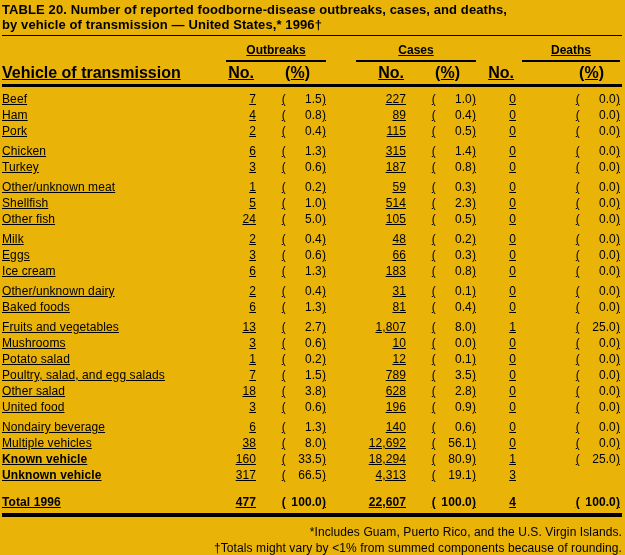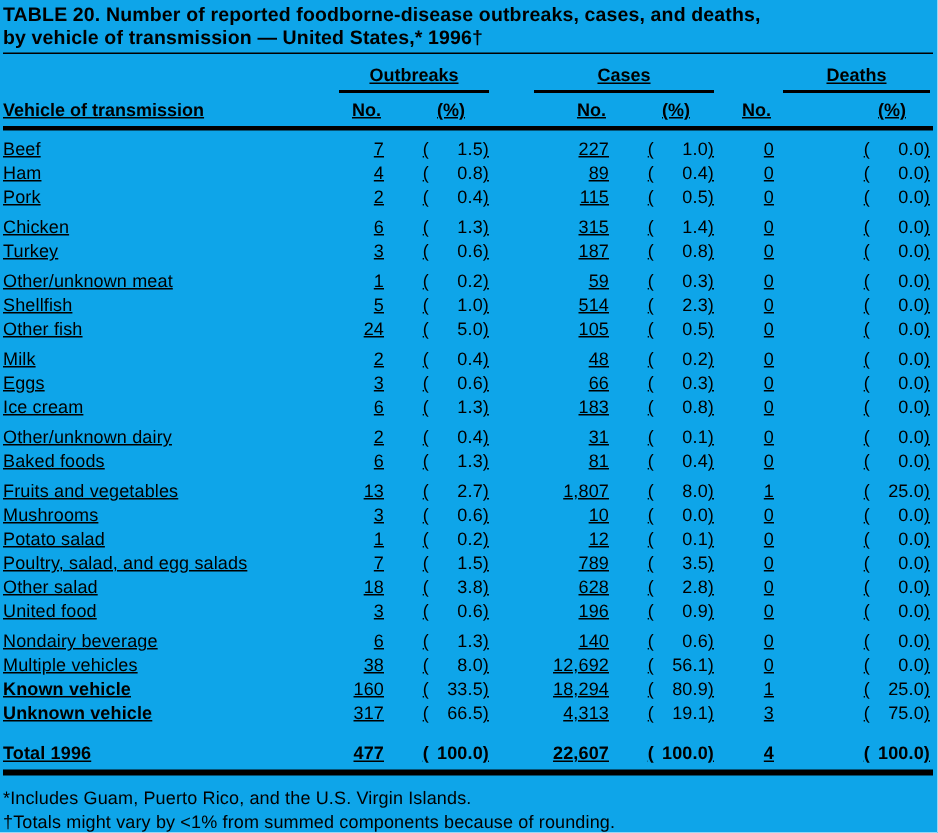--- a/index.html
+++ b/index.html
@@ -1,19 +1,19 @@
 <!DOCTYPE html>
 <html><head>
 <meta charset="utf-8">
 <style>
   html,body{margin:0;padding:0;background:#fff;}
   #page{
     position:relative;
     width:625px;height:555px;
-    background:#0ea5e9;color:#000000;
+    background:#eab308;color:#000000;
     font-family:"Liberation Sans","DejaVu Sans",sans-serif;
     box-sizing:border-box;
     padding:2px 3px 0 2px;
     overflow:hidden;
   }
   
   .title-line{
     font-size:13px;font-weight:bold;line-height:15px;
     letter-spacing:0.1px;white-space:nowrap;
   }
@@ -34,21 +34,21 @@
   .gcell-deaths{grid-column:6/8;}
   .gline{
     display:block;text-align:center;
     font-size:12px;font-weight:bold;line-height:14px;
     padding-bottom:3px;border-bottom:2px solid #000;
   }
   .gline.cases{margin-left:30px;}
   .gline.deaths{margin-left:46px;text-align:center;}
 
   .shead{border-bottom:3px solid #000;padding-bottom:4px;margin-top:4px;}
-  .shead .h{font-size:12px;font-weight:bold;line-height:14px;}
+  .shead .h{font-size:16px;font-weight:bold;line-height:14px;}
   .vehicle-hdr{text-align:left;}
   .h.no{text-align:right;padding-right:2px;}
   .h.pct{text-align:right;padding-right:16px;}
 
   
   #tbody{margin-top:4px;}
   .row{
     font-size:12px;line-height:16px;
     letter-spacing:0.1px;
   }
@@ -57,21 +57,21 @@
   .c.pct{text-align:right;}
   .pv{display:inline-block;width:36px;text-align:right;}
   .row.gap{margin-top:4px;}
   .row.boldlabel .label{font-weight:bold;}
   .row.total{margin-top:11px;font-weight:bold;}
 
   .bottom-rule{border-bottom:4px solid #000;margin-top:3px;}
 
   
   #footnotes{margin-top:7px;}
-  .footnote{font-size:12px;line-height:16px;letter-spacing:0.1px;}
+  .footnote{font-size:12px;line-height:16px;letter-spacing:0.1px;text-align:right;}
 </style>
 </head>
 <body>
 
 <div id="page">
 
   <div class="title-line">TABLE 20. Number of reported foodborne-disease outbreaks, cases, and deaths,</div>
   <div class="title-line">by vehicle of transmission — United States,* 1996†</div>
   <div class="title-rule"></div>
 
@@ -297,21 +297,20 @@
         <span class="c no">1</span>
         <span class="c pct"><span>(</span><span class="pv">25.0</span><span>)</span></span>
       </div>
       <div class="grid row boldlabel">
         <span class="c label">Unknown vehicle</span>
         <span class="c no">317</span>
         <span class="c pct"><span>(</span><span class="pv">66.5</span><span>)</span></span>
         <span class="c no">4,313</span>
         <span class="c pct"><span>(</span><span class="pv">19.1</span><span>)</span></span>
         <span class="c no">3</span>
-        <span class="c pct"><span>(</span><span class="pv">75.0</span><span>)</span></span>
       </div>
       <div class="grid row total">
         <span class="c label">Total 1996</span>
         <span class="c no">477</span>
         <span class="c pct"><span>(</span><span class="pv">100.0</span><span>)</span></span>
         <span class="c no">22,607</span>
         <span class="c pct"><span>(</span><span class="pv">100.0</span><span>)</span></span>
         <span class="c no">4</span>
         <span class="c pct"><span>(</span><span class="pv">100.0</span><span>)</span></span>
       </div>

